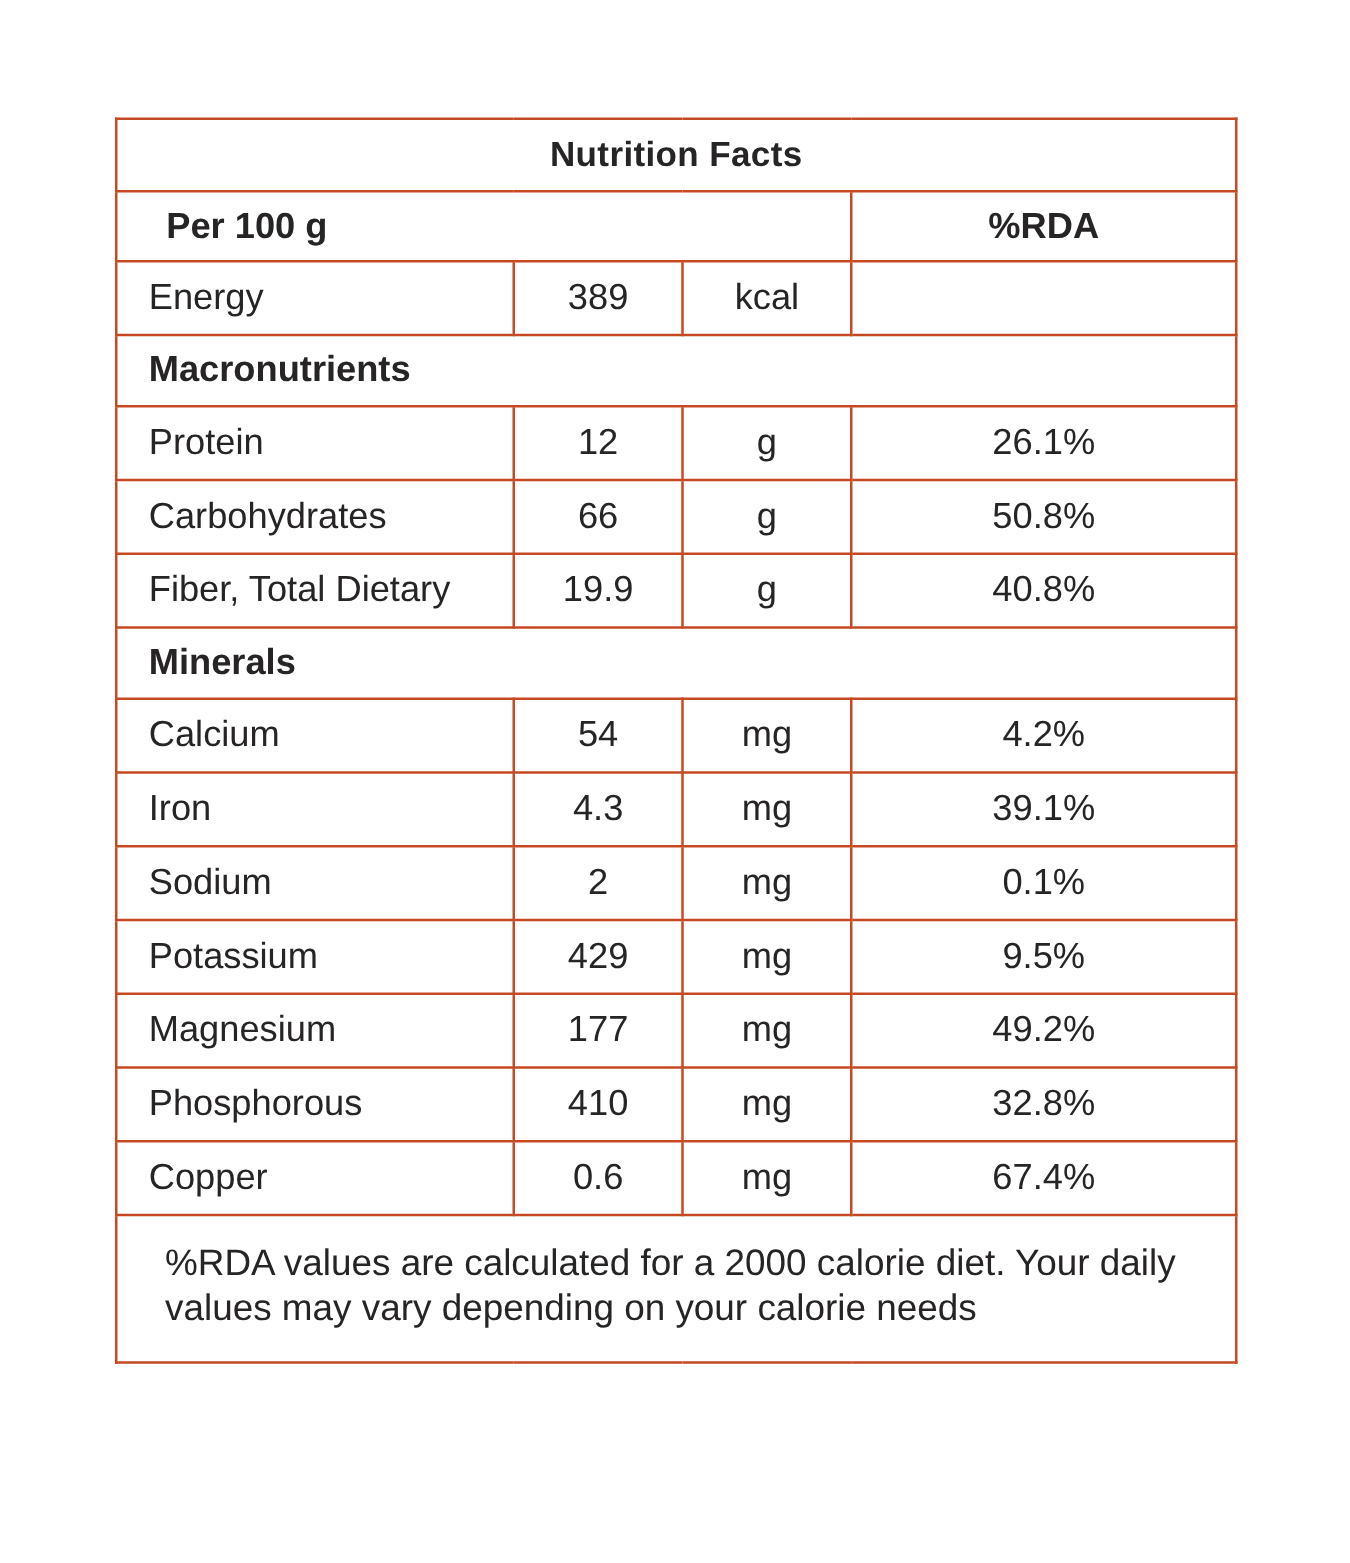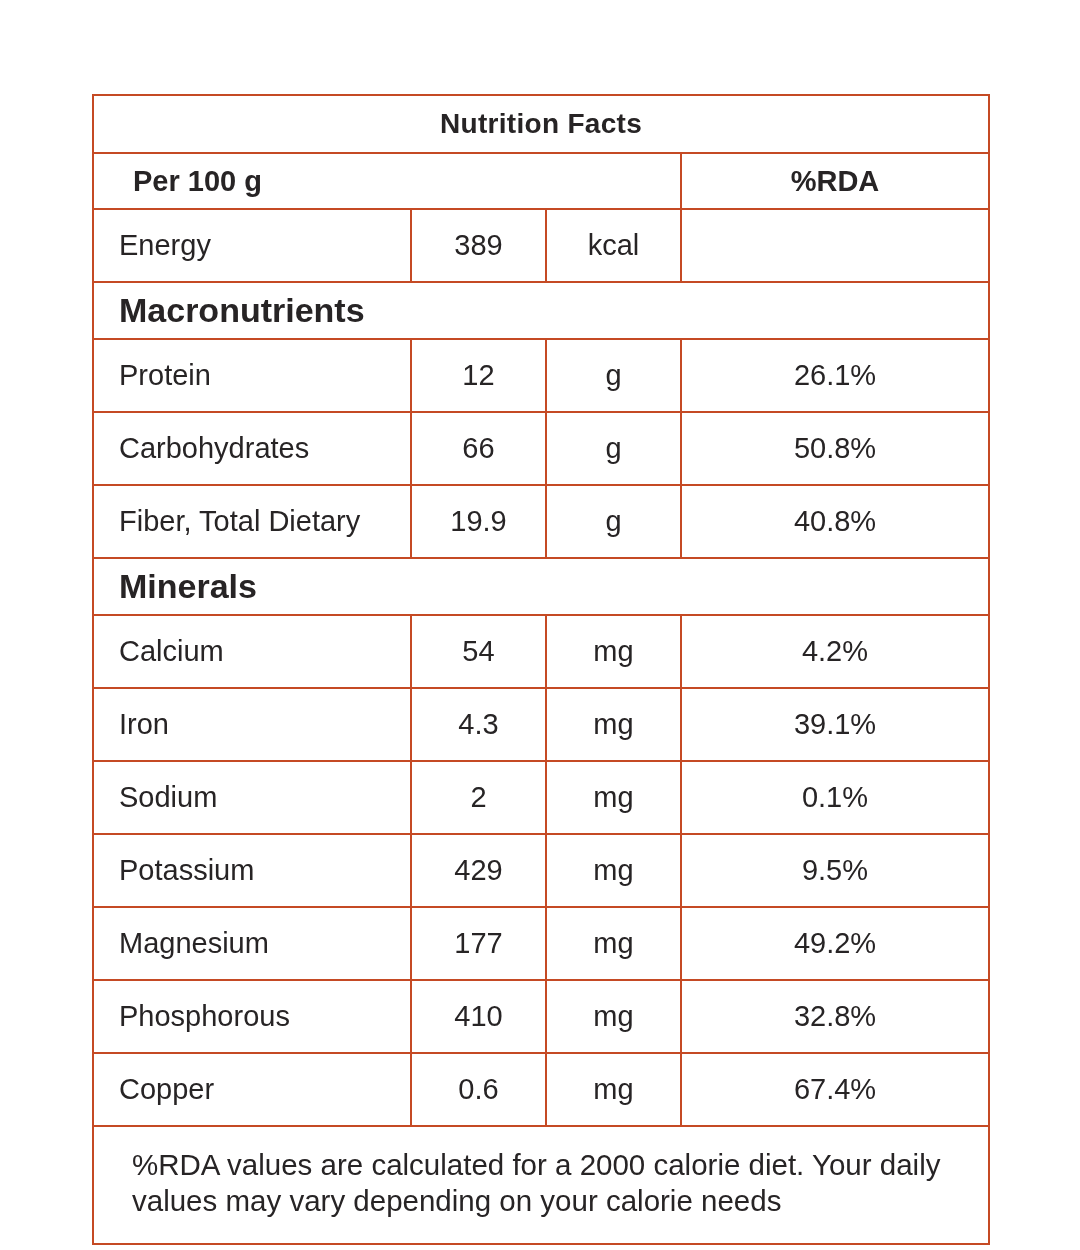--- a/index.html
+++ b/index.html
@@ -42,29 +42,29 @@
     font-weight: bold;
     font-size: 29px;
     padding-left: 39px;
     margin-left: 20px;
   }
   .header-row .rda-head {
     font-weight: bold;
     font-size: 29px;
     text-align: center;
   }
-  .data-row td { height: 73px; font-size: 29px; }
+  .data-row td { height: 59px; font-size: 29px; }
   .data-row .label { padding-left: 25px; }
   .data-row .val,
   .data-row .unit,
   .data-row .rda { text-align: center; }
   .section-row td {
     height: 57px;
     font-weight: bold;
-    font-size: 34px;
+    font-size: 29px;
     padding-left: 25px;
   }
   .footer-row td {
     height: 118px;
     font-size: 29.5px;
     line-height: 1.22;
     padding: 10px 24px 14px 38px;
     vertical-align: middle;
   }
 </style>

